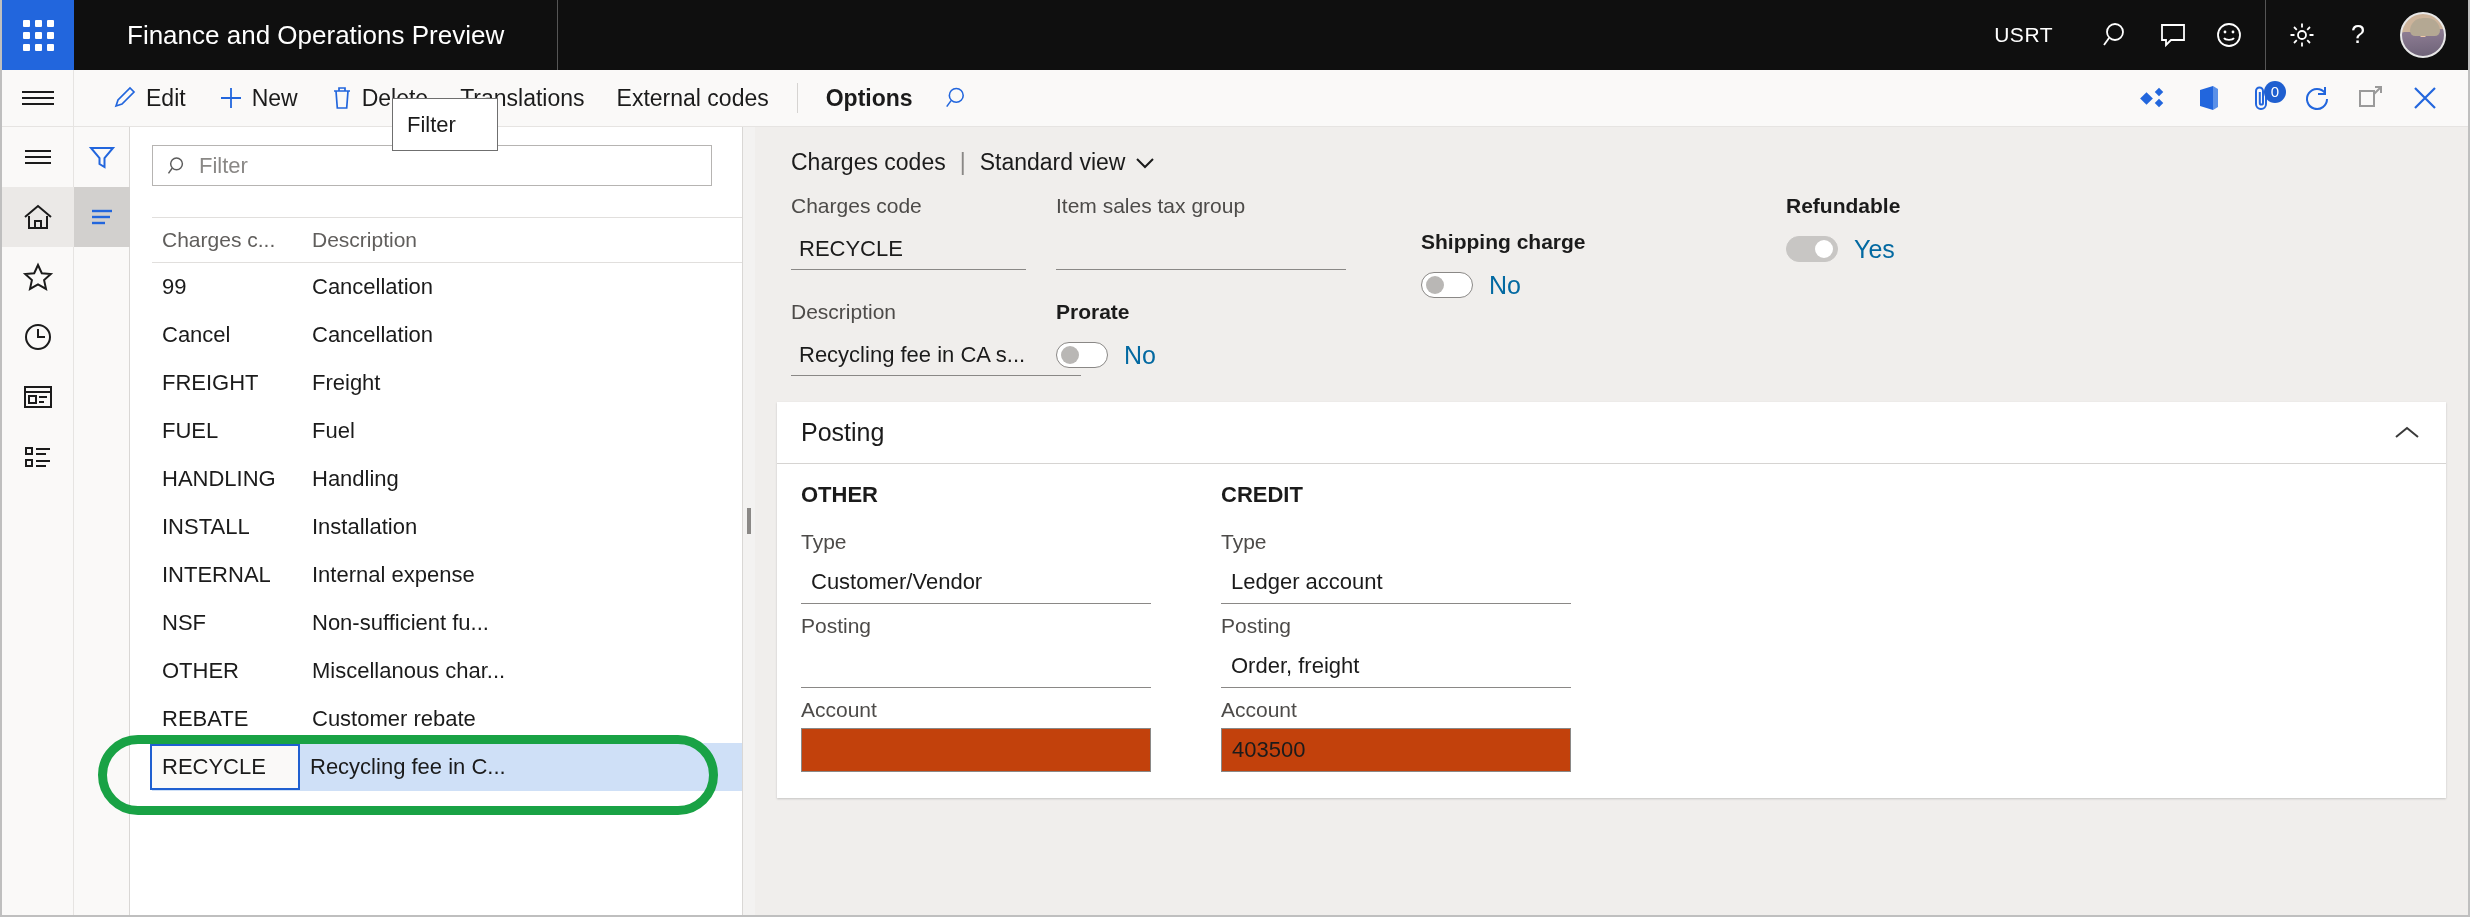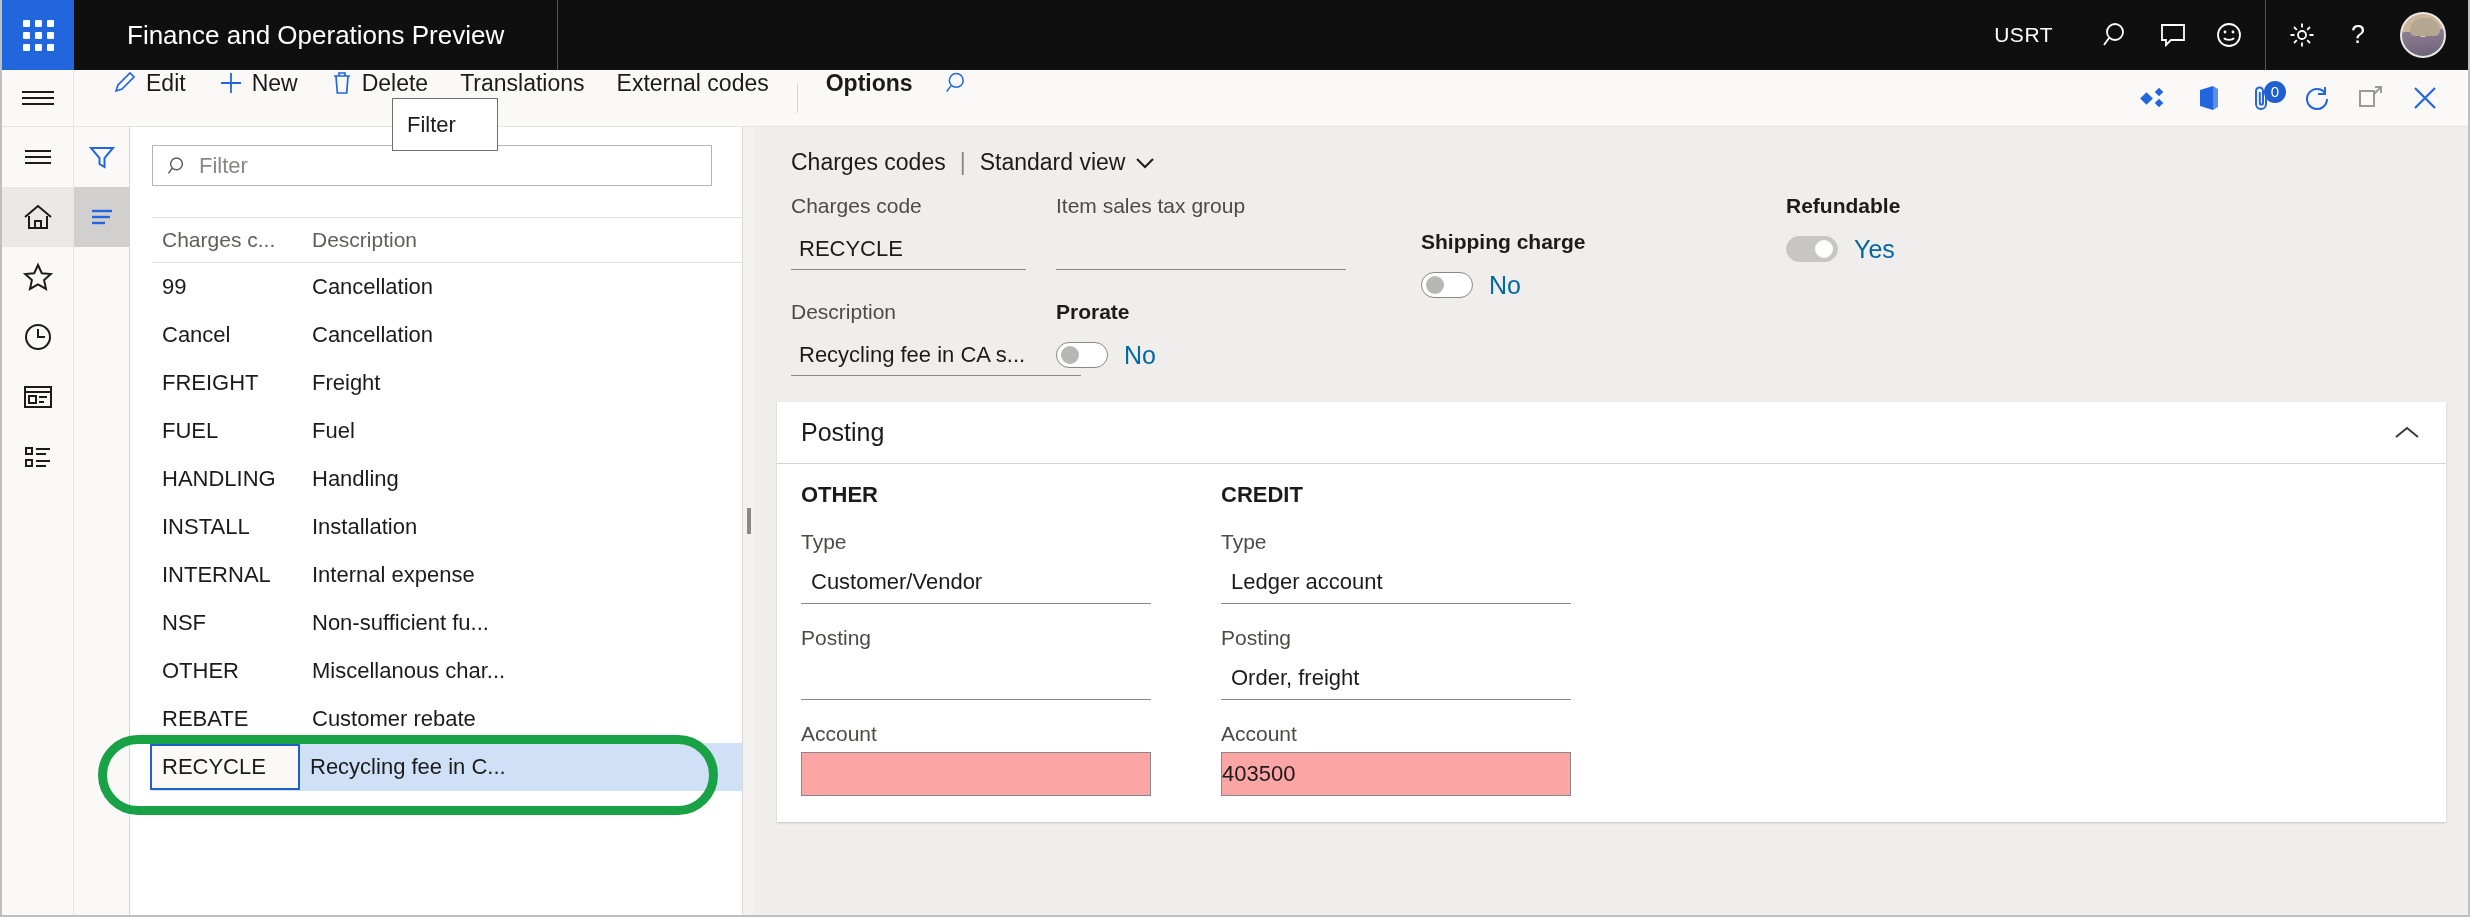--- a/index.html
+++ b/index.html
@@ -66,21 +66,21 @@
     background: #faf9f8; border-bottom: 1px solid #e6e4e2;
     display: flex; align-items: center;
   }
   .hamburger {
     width: 72px; height: 57px; display: flex; align-items: center; justify-content: center;
     cursor: pointer; border-right: 1px solid #e6e4e2;
   }
   .hamburger span { display:block; width: 32px; height: 2px; background: #1b1b1b; margin: 4px 0; }
   .ab-items { display: flex; align-items: center; height: 57px; padding-left: 22px; }
   .ab-btn {
-    display: flex; gap: 8px; height: 57px;
+    display: flex; align-items: center; gap: 8px; height: 57px;
     padding: 0 16px; font-size: 23px; color: #1b1b1b; cursor: pointer; white-space: nowrap;
   }
   .ab-btn.bold { font-weight: bold; }
   .ab-sep { width: 1px; height: 30px; background: #d6d4d2; margin: 0 12px; }
   .ab-right { margin-left: auto; display: flex; align-items: center; padding-right: 16px; }
   .ab-ricon { width: 54px; height: 57px; display:flex; align-items:center; justify-content:center; cursor: pointer; }
   .badge-wrap { position: relative; }
   .badge-count {
     position: absolute; top: 11px; right: 4px; min-width: 22px; height: 22px;
     background: #1f5fd0; color: #fff; border-radius: 11px; font-size: 15px;
@@ -211,26 +211,26 @@
   }
   .section-head .chev { margin-left: auto; }
   .section.expanded .section-head { border-bottom: 1px solid #d6d4d2; }
   .section-body { padding: 18px 24px 26px 24px; display: flex; }
   .dccol { width: 420px; }
   .dccol-head { font-size: 22px; font-weight: bold; color: #1b1b1b; margin-bottom: 22px; }
   .dc-label { font-size: 21px; color: #4d4b49; margin-bottom: 6px; }
   .dc-field {
     width: 350px; height: 44px; border-bottom: 1px solid #8a8886;
     font-size: 22px; color: #1b1b1b; display: flex; align-items: flex-end;
-    padding: 0 0 8px 10px; margin-bottom: 22px; cursor: text;
+    padding: 0 0 8px 10px; margin-bottom: 10px; cursor: text;
   }
   .dc-box {
-    width: 350px; height: 44px; border: 1px solid #8a8886; background: #fca5a5;
+    width: 350px; height: 44px; border: 1px solid #8a8886; background: #c2410c;
     font-size: 22px; color: #1b1b1b; display: flex; align-items: center;
-    cursor: text;
+    padding-left: 10px; cursor: text;
   }
   svg { display: block; }
 </style>
 </head>
 <body>
 
 <div class="app">
 
   <div class="topbar">
     <div class="waffle">

